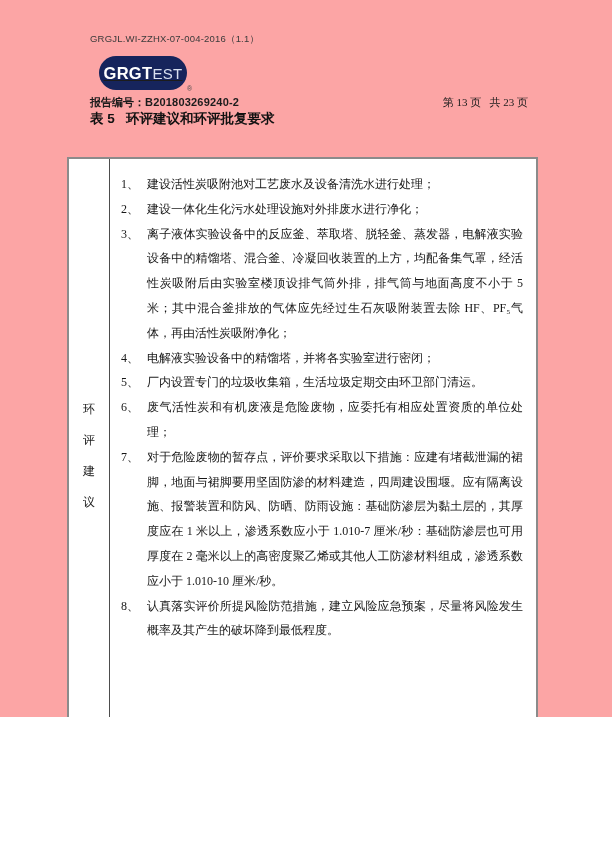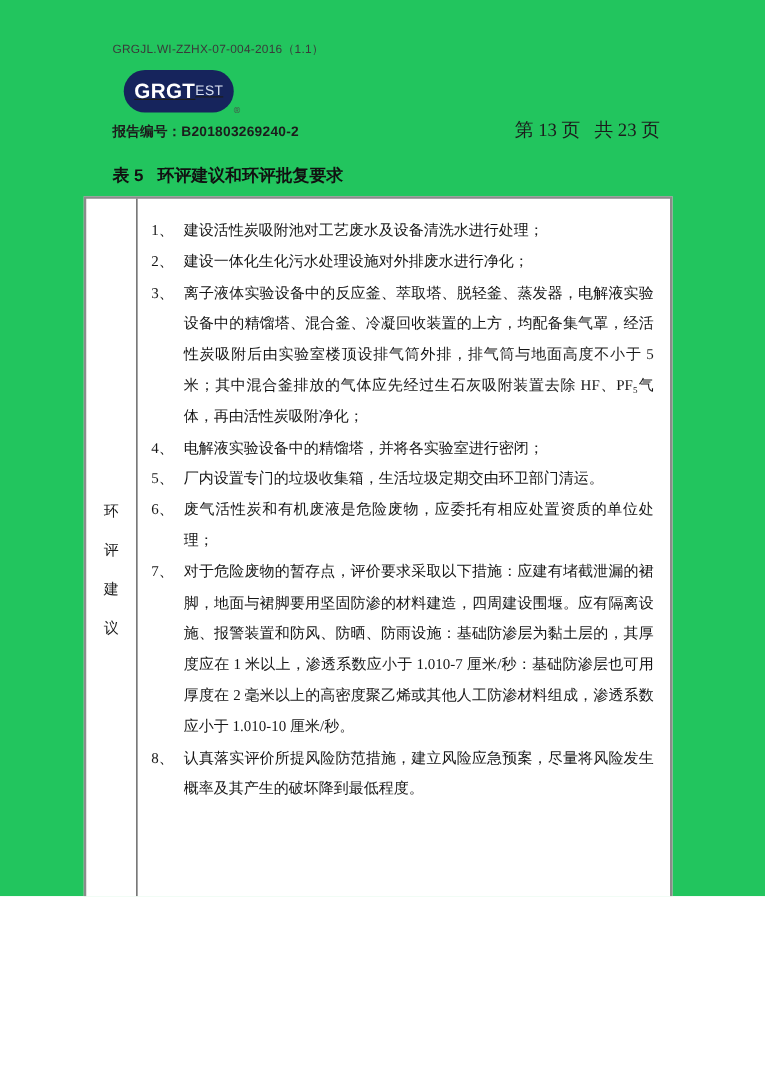--- a/index.html
+++ b/index.html
@@ -1,50 +1,50 @@
 <!DOCTYPE html>
 <html><head>
 <meta charset="utf-8">
 <style>
   html,body { margin:0; padding:0; background:#ffffff; }
   .page {
-    position:relative; width:612px; height:717px; background:#22c55e;
+    position:relative; width:612px; height:717px; background:#fca5a5;
     font-family:"Liberation Serif","DejaVu Serif",serif; color:#1c1c1c;
     overflow:hidden;
   }
   .doc-code {
     position:absolute; left:90px; top:33px;
     font-family:"Liberation Sans","DejaVu Sans",sans-serif;
     font-size:9.5px; color:#3a3a3a; letter-spacing:0.2px;
   }
   .logo-pill {
     position:absolute; left:99px; top:56px; width:88px; height:34px;
     background:#16245c; border-radius:17px;
     display:flex; align-items:center; justify-content:center;
     font-family:"Liberation Sans","DejaVu Sans",sans-serif;
   }
   .logo-bold { font-weight:bold; font-size:16.5px; color:#ffffff; letter-spacing:0.3px; }
-  .logo-light { font-weight:400; font-size:11px; color:#d9e0f0; letter-spacing:0.3px; }
+  .logo-light { font-weight:400; font-size:15px; color:#d9e0f0; letter-spacing:0.3px; }
   .logo-reg {
     position:absolute; left:187px; top:85px; font-size:7px; color:#4a4a4a;
     font-family:"Liberation Sans","DejaVu Sans",sans-serif;
   }
   .report-row {
     position:absolute; left:90px; top:95px; width:438px;
     display:flex; justify-content:space-between; align-items:baseline;
   }
   .report-left { font-size:11px; }
   .report-label { font-weight:600; }
   .report-number {
     font-family:"Liberation Sans","DejaVu Sans",sans-serif;
     font-weight:bold; font-size:11px; letter-spacing:0.2px;
   }
-  .page-info { font-size:15px; white-space:pre; }
+  .page-info { font-size:11px; white-space:pre; }
   .table-title {
-    position:absolute; left:90px; top:132px;
+    position:absolute; left:90px; top:110px;
     font-family:"Liberation Sans","DejaVu Sans",sans-serif;
     font-weight:bold; font-size:13.5px; color:#111; white-space:pre;
   }
   .eia-table {
     position:absolute; left:67px; top:157px; width:471px; height:597px;
     border:2px solid #8b8b8b; box-sizing:border-box;
     display:flex; background:#ffffff;
   }
   .row-header-cell {
     width:40px; flex:0 0 40px; border-right:1px solid #4d4d4d;

